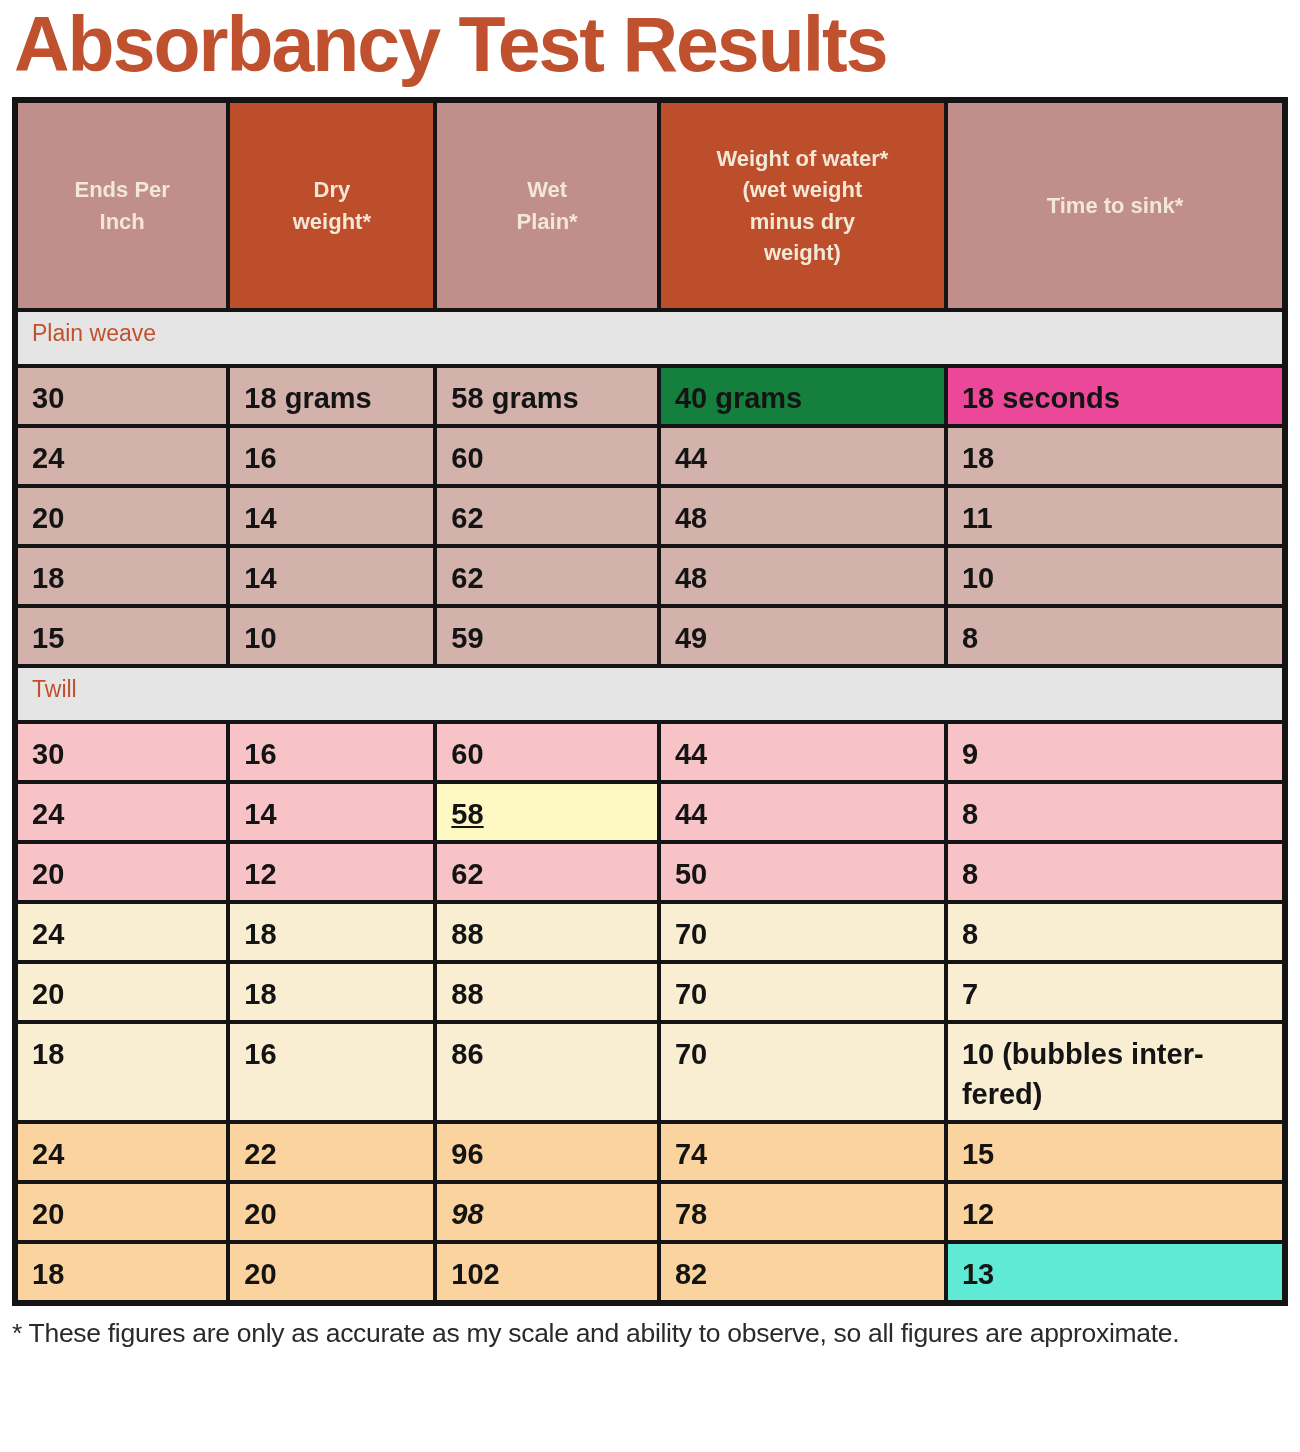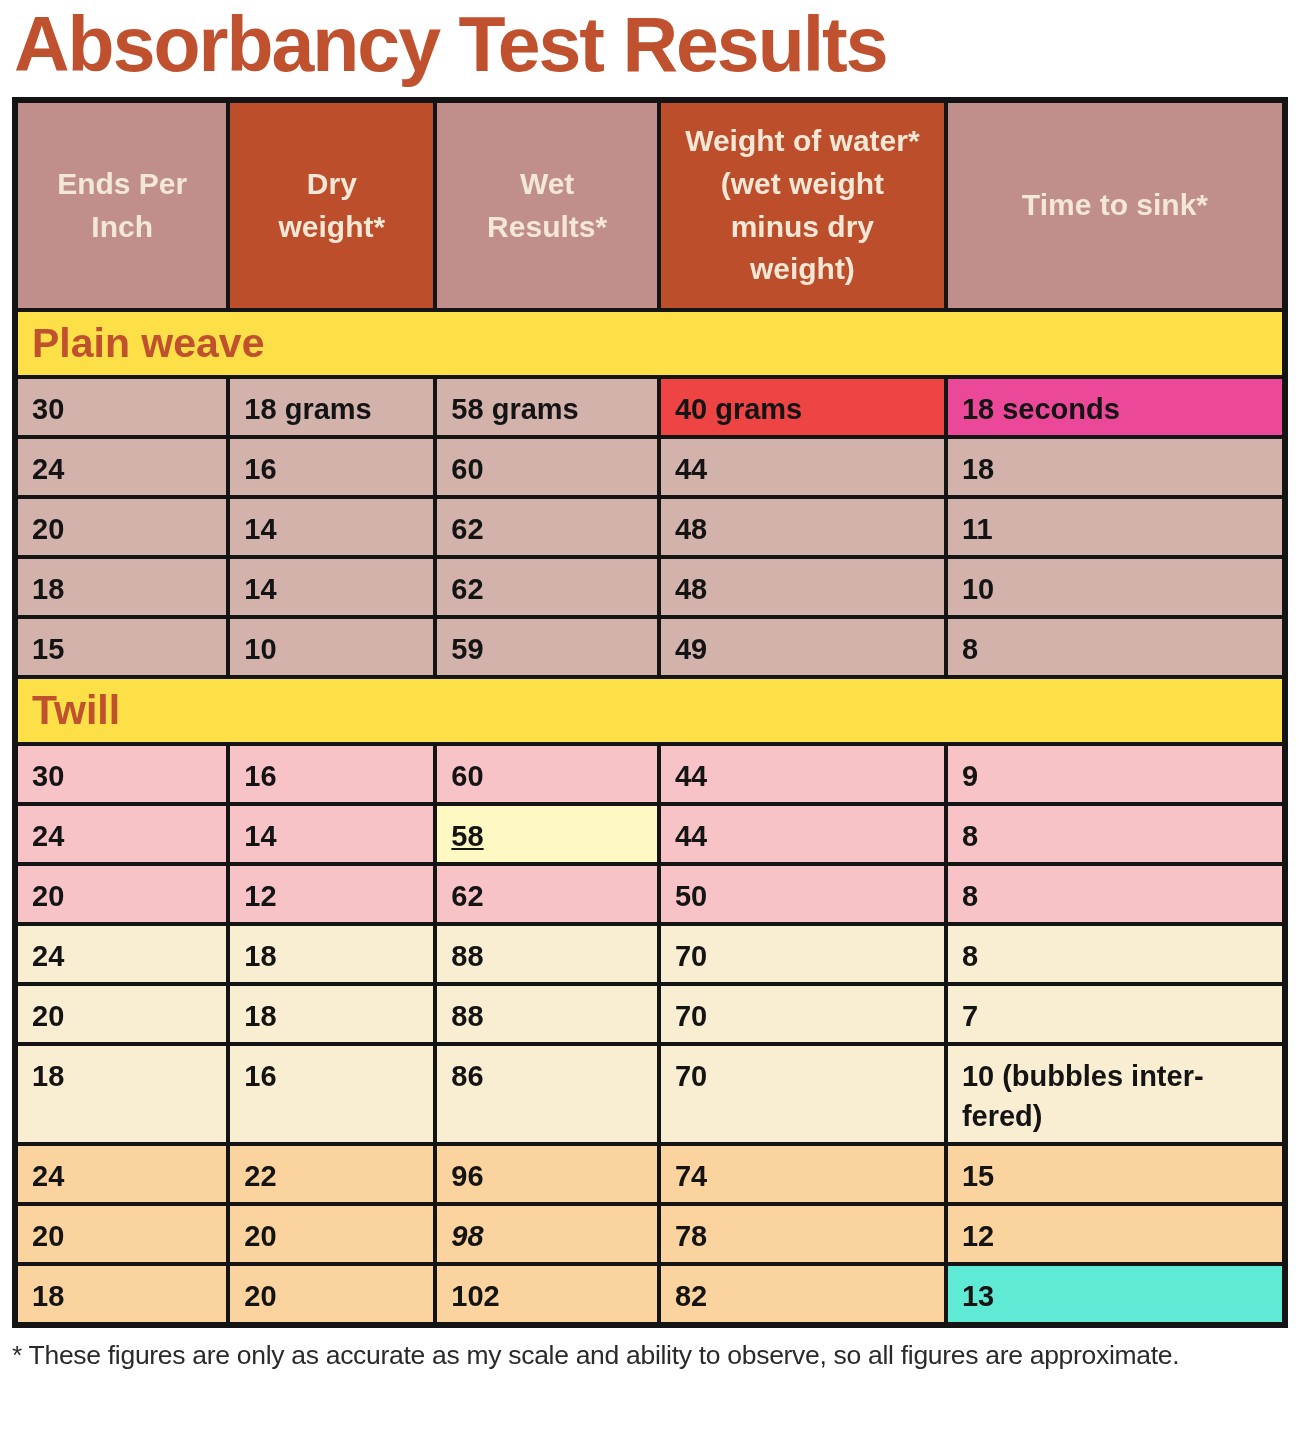--- a/index.html
+++ b/index.html
@@ -32,32 +32,32 @@
   }
   th, td {
     border: 4px solid var(--border, #141414);
     white-space: pre-line;
   }
   thead th {
     height: 210px;
     vertical-align: middle;
     text-align: center;
     color: var(--header_text, #f3e7d6);
-    font-size: 30px;
+    font-size: 22px;
     font-weight: 700;
     line-height: 1.42;
     padding: 0 8px;
   }
   thead th.mauve  { background: var(--header_mauve_bg, #c08f8c); }
   thead th.accent { background: var(--header_accent_bg, #bd4e2c); }
   tr.section-row td {
-    background: #fde047;
+    background: #e5e5e5;
     color: var(--section_label, #c0512e);
-    font-size: 41px;
-    font-weight: 700;
+    font-size: 23px;
+    font-weight: 400;
     height: 56px;
     padding: 8px 0 8px 14px;
     vertical-align: top;
   }
   tr.data-row td {
     color: #141414;
     font-size: 29px;
     font-weight: 700;
     height: 57px;
     padding: 10px 8px 6px 14px;
@@ -88,37 +88,37 @@
       <col style="width:22.6%">
       <col style="width:26.7%">
     </colgroup>
     <thead>
       <tr>
         <th class="mauve">Ends Per
 Inch</th>
         <th class="accent">Dry
 weight*</th>
         <th class="mauve">Wet
-Results*</th>
+Plain*</th>
         <th class="accent">Weight of water*
 (wet weight
 minus dry
 weight)</th>
         <th class="mauve">Time to sink*</th>
       </tr>
     </thead>
     <tbody>
         <tr class="section-row">
           <td colspan="5">Plain weave</td>
         </tr>
         <tr class="data-row">
           <td style="background-color: rgb(210, 178, 171);">30</td>
           <td style="background-color: rgb(210, 178, 171);">18 grams</td>
           <td style="background-color: rgb(210, 178, 171);">58 grams</td>
-          <td style="background-color: #ef4444;">40 grams</td>
+          <td style="background-color: #15803d;">40 grams</td>
           <td style="background-color: #ec4899;">18 seconds</td>
         </tr>
         <tr class="data-row">
           <td style="background-color: rgb(210, 178, 171);">24</td>
           <td style="background-color: rgb(210, 178, 171);">16</td>
           <td style="background-color: rgb(210, 178, 171);">60</td>
           <td style="background-color: rgb(210, 178, 171);">44</td>
           <td style="background-color: rgb(210, 178, 171);">18</td>
         </tr>
         <tr class="data-row">

